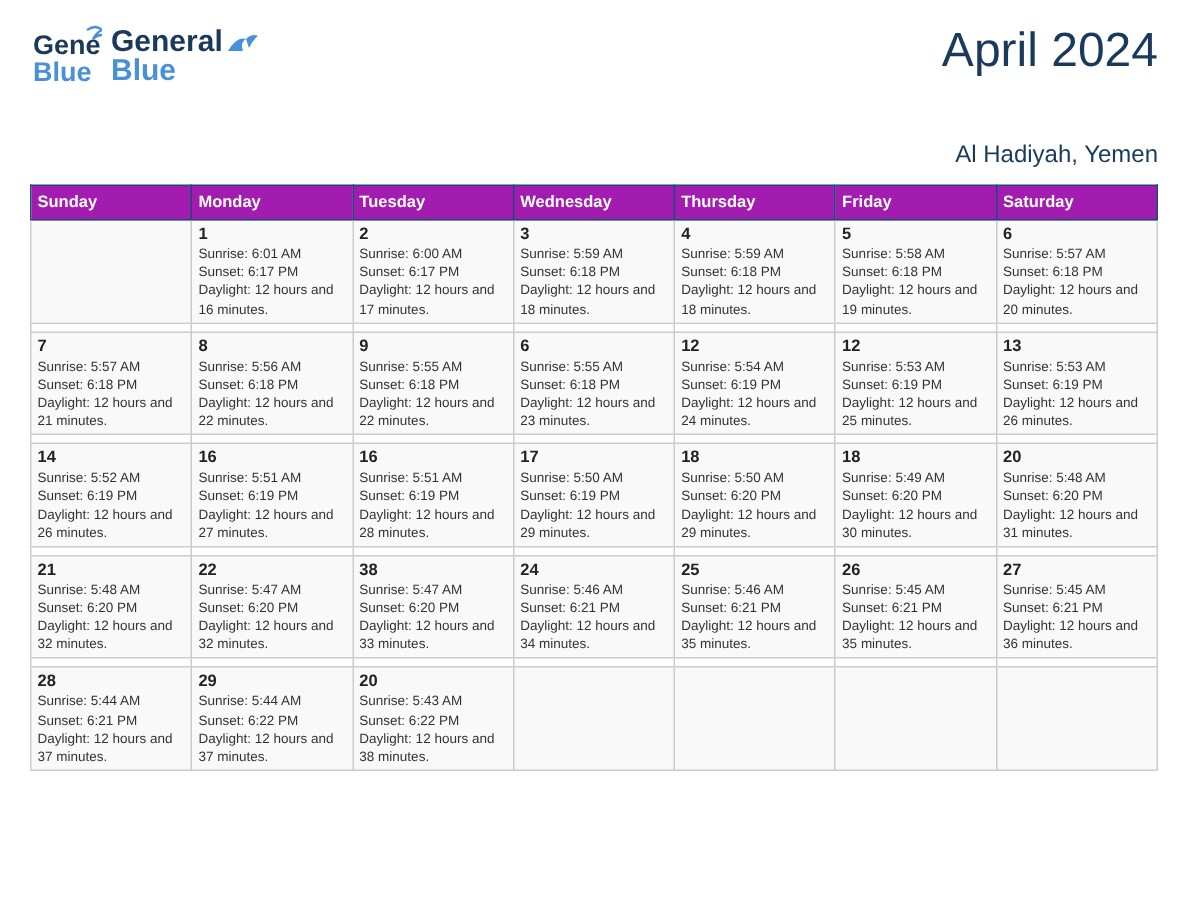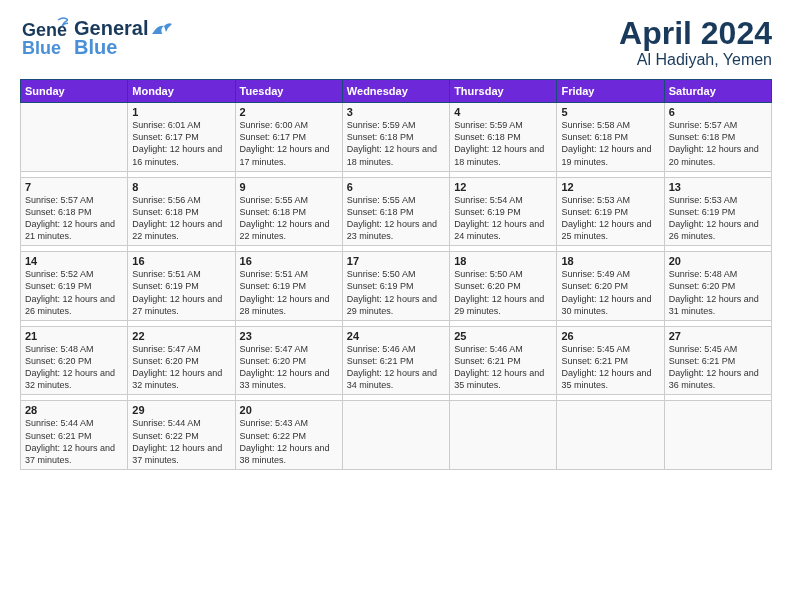--- a/index.html
+++ b/index.html
@@ -20,36 +20,37 @@
       display: flex;
       justify-content: space-between;
       align-items: flex-start;
       margin-bottom: 10px;
     }
     .title-block {
       text-align: right;
     }
     .title-block h1 {
       font-size: 32px;
-      font-weight: bold;
+      font-weight: normal;
       color: #1a3a5c;
       line-height: 1.1;
     }
     .title-block h2 {
       font-size: 16px;
       font-weight: normal;
       color: #1a3a5c;
+      margin-top: 44px;
     }
     table {
       width: 100%;
       border-collapse: collapse;
       font-size: 10px;
     }
     thead tr th {
-      background: #6d28d9;
+      background: #a21caf;
       color: #fff;
       padding: 5px 4px;
       text-align: left;
       font-size: 11px;
       font-weight: bold;
       border: 1px solid #1a4a7a;
     }
     tbody tr td {
       border: 1px solid #ccc;
       padding: 3px 4px;
@@ -246,21 +247,21 @@
         <tr>
           <td>
             <span class="day-num">21</span>
             <div class="day-info">Sunrise: 5:48 AM<br>Sunset: 6:20 PM<br>Daylight: 12 hours and 32 minutes.</div>
           </td>
           <td>
             <span class="day-num">22</span>
             <div class="day-info">Sunrise: 5:47 AM<br>Sunset: 6:20 PM<br>Daylight: 12 hours and 32 minutes.</div>
           </td>
           <td>
-            <span class="day-num">23</span>
+            <span class="day-num">38</span>
             <div class="day-info">Sunrise: 5:47 AM<br>Sunset: 6:20 PM<br>Daylight: 12 hours and 33 minutes.</div>
           </td>
           <td>
             <span class="day-num">24</span>
             <div class="day-info">Sunrise: 5:46 AM<br>Sunset: 6:21 PM<br>Daylight: 12 hours and 34 minutes.</div>
           </td>
           <td>
             <span class="day-num">25</span>
             <div class="day-info">Sunrise: 5:46 AM<br>Sunset: 6:21 PM<br>Daylight: 12 hours and 35 minutes.</div>
           </td>

